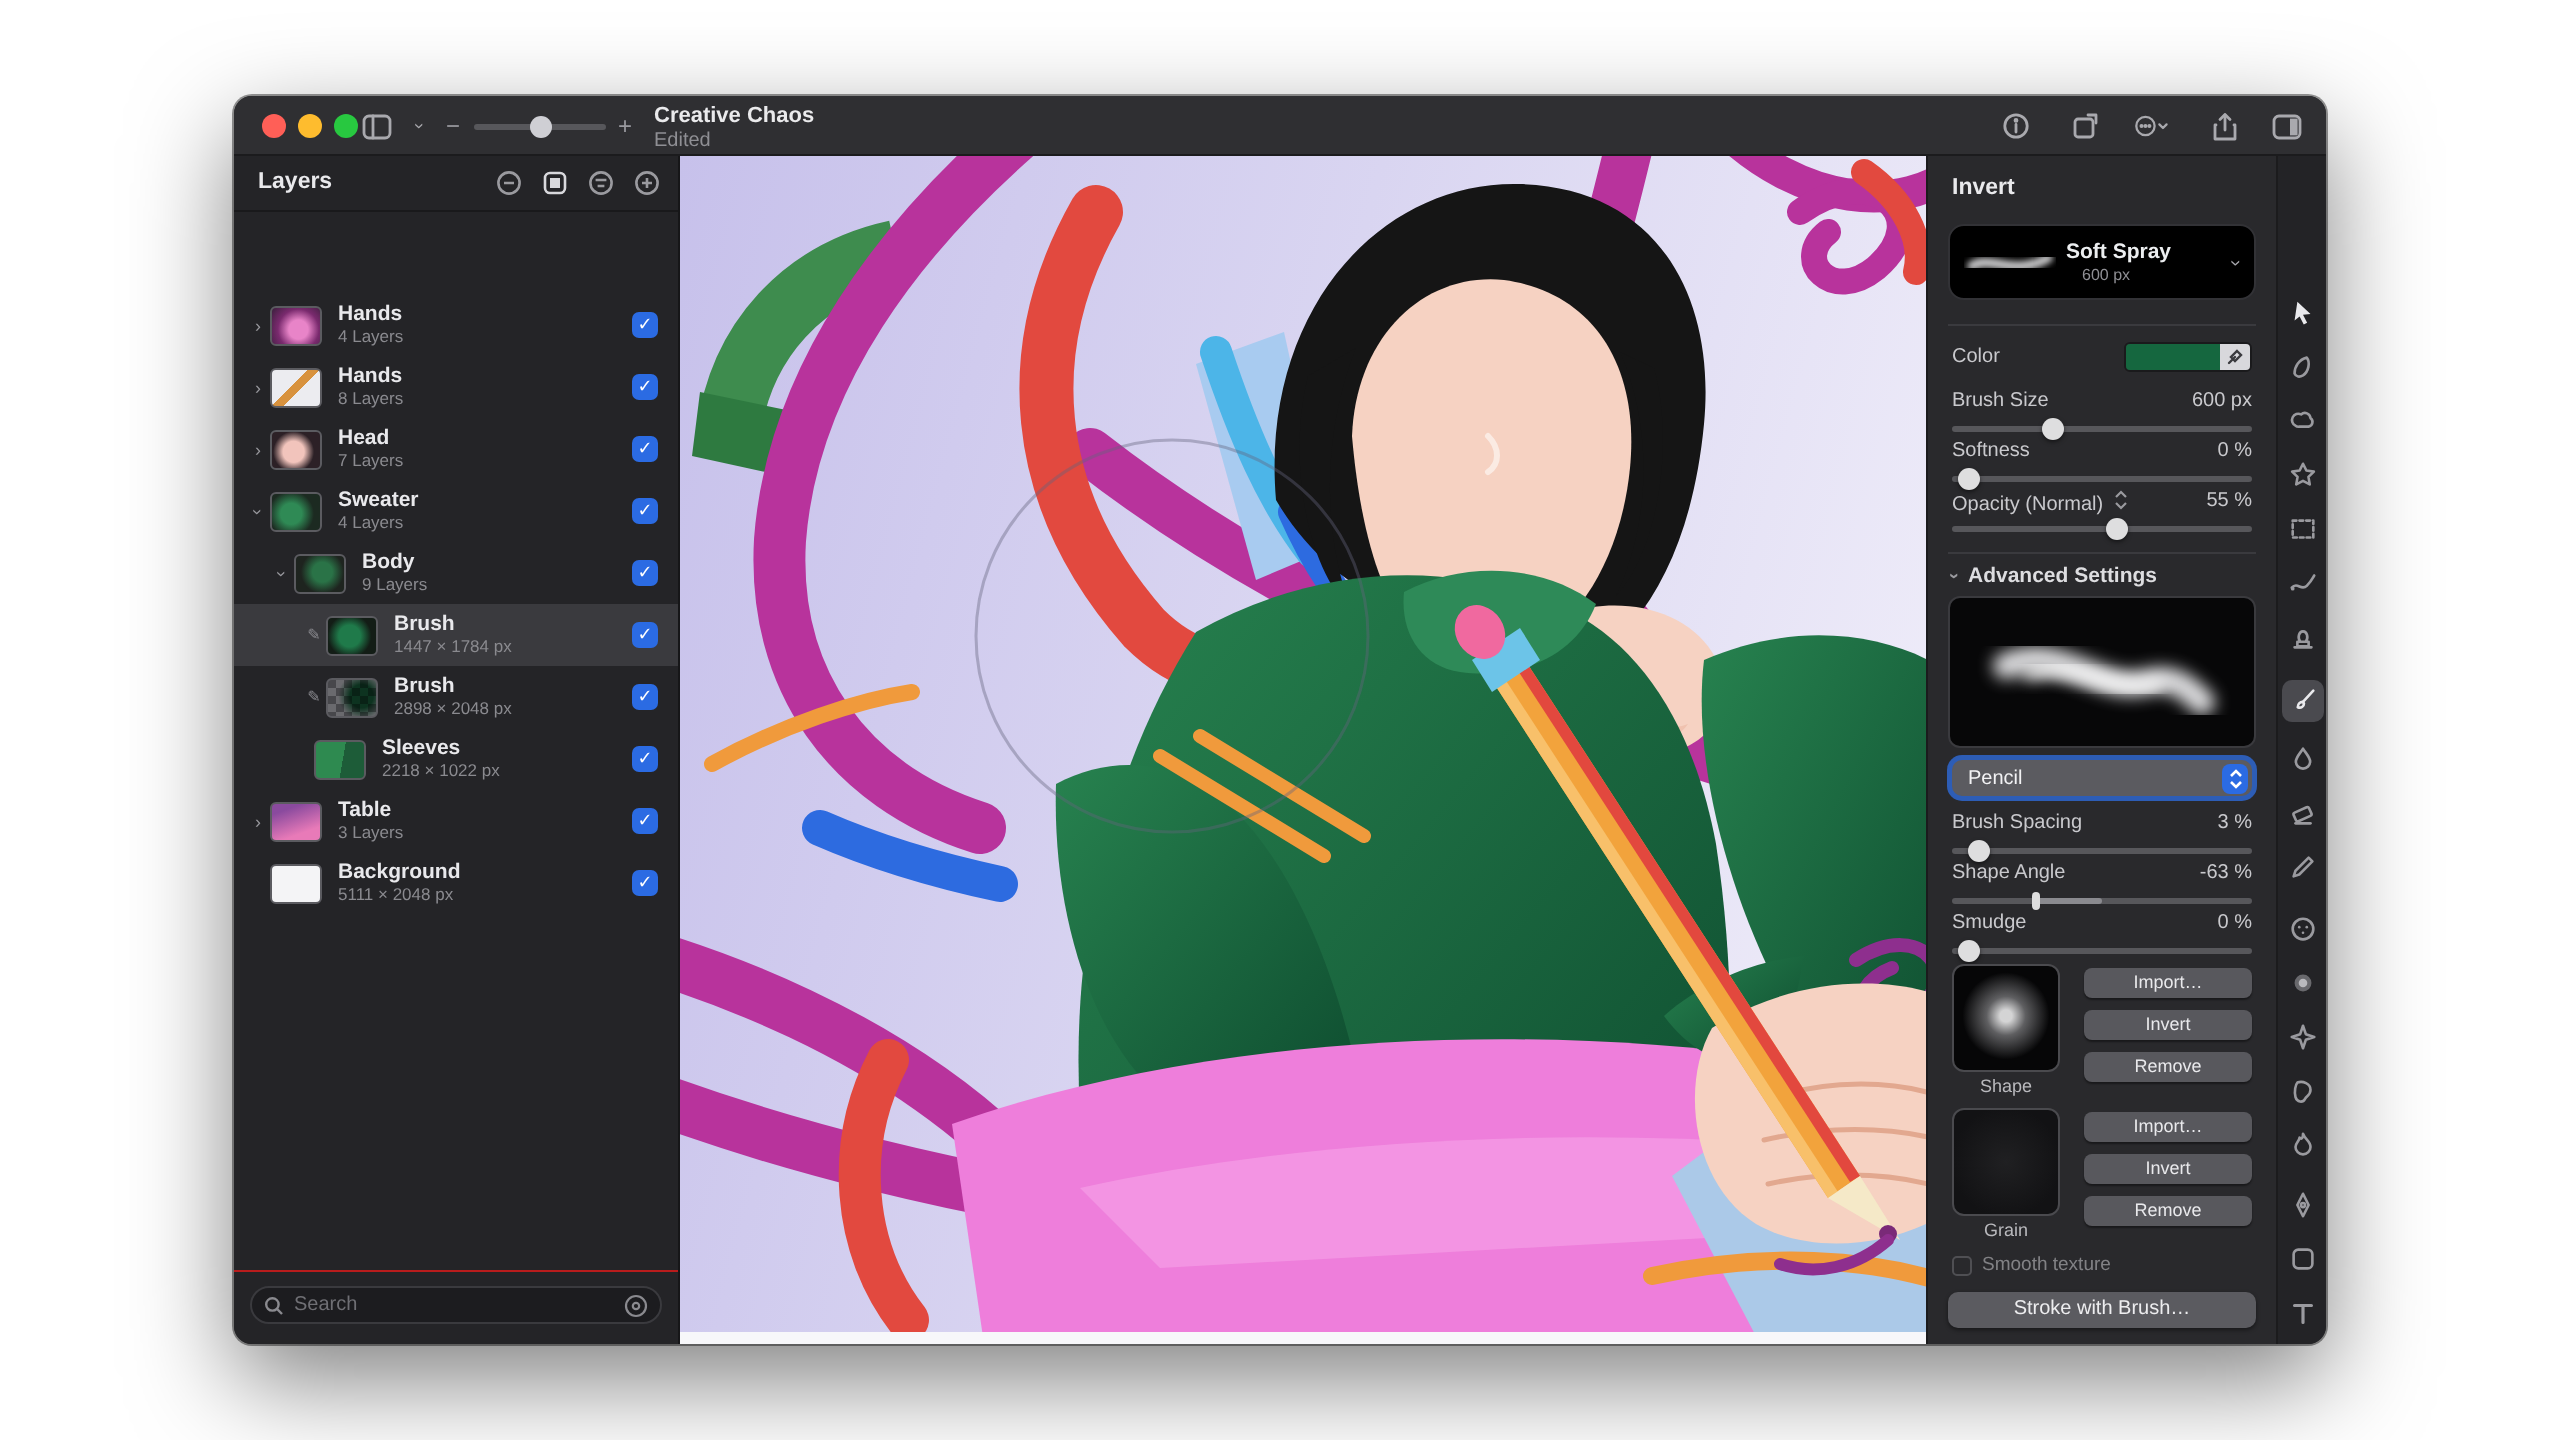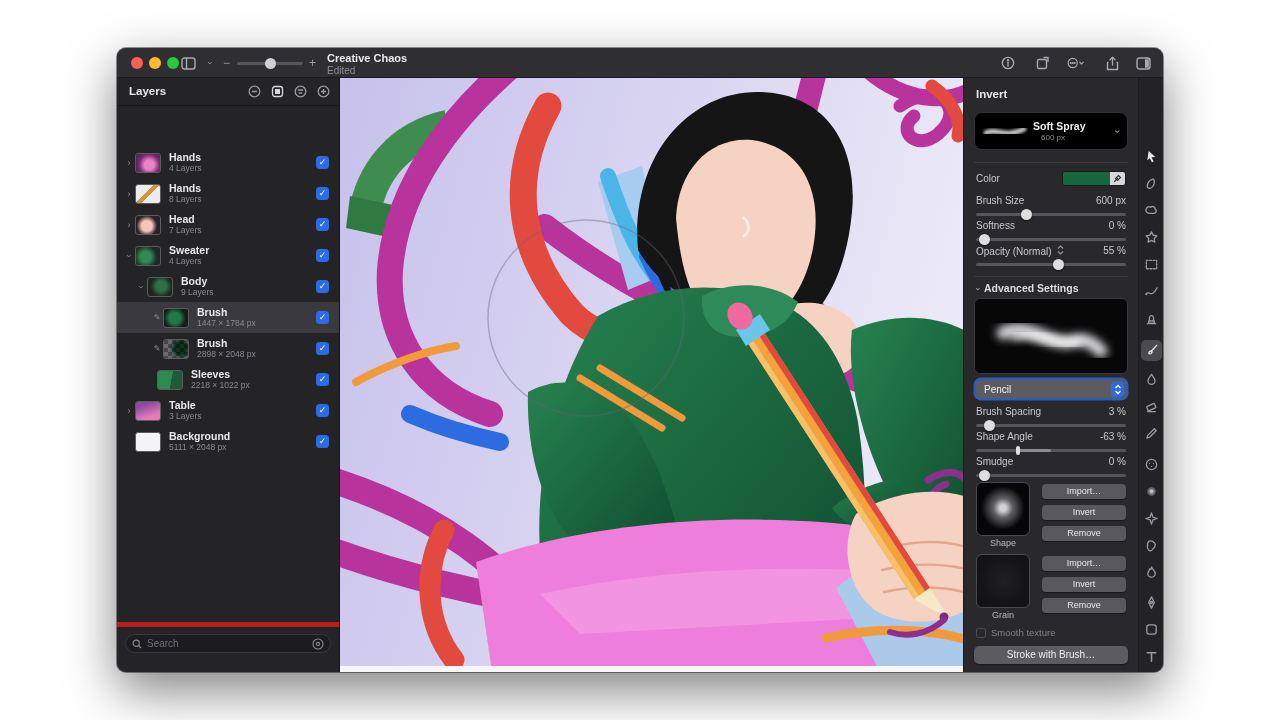--- a/index.html
+++ b/index.html
@@ -40,21 +40,21 @@
   .lrow.sel{background:#3a3a3e}
   .chev{width:12px;text-align:center;font-size:9px;color:#98989d;flex:0 0 12px}
   .chev.down{transform:rotate(90deg)}
   .clipglyph{width:12px;text-align:center;font-size:8px;color:#8a8a8f;flex:0 0 12px}
   .lthumb{width:26px;height:20px;border:1px solid #5b5b60;border-radius:3px;flex:0 0 26px;overflow:hidden}
   .ltext{margin-left:8px;line-height:1.1}
   .lname{font-size:10.5px;font-weight:bold;color:#e9e9ec}
   .lmeta{font-size:8.5px;color:#8a8a8f;margin-top:1px}
   .lcheck{position:absolute;right:10px;top:9px;width:13px;height:13px;background:#2b6be3;border-radius:3.5px;
     color:#fff;font-size:9px;line-height:13px;text-align:center}
-  .sb-foot{position:absolute;left:0;right:0;bottom:16px;height:34px;border-top:5px solid #b91c1c}
+  .sb-foot{position:absolute;left:0;right:0;bottom:3px;height:34px;border-top:1px solid #b91c1c}
   .searchbox{position:absolute;left:8px;right:8px;top:7px;height:19px;background:#1c1c1f;border:1px solid #3a3a3e;
     border-radius:10px;display:flex;align-items:center;padding:0 6px;gap:5px}
   .searchbox .ph{font-size:10px;color:#6f6f74;flex:1}
   
   .canvas{position:absolute;left:223px;top:30px;width:623px;bottom:0;overflow:hidden;
     background:linear-gradient(105deg,#c7c1eb 0%,#d9d5f1 45%,#f2f0fa 100%)}
   .canvas svg{position:absolute;inset:0}
   
   .paint{position:absolute;left:846px;top:30px;width:175px;bottom:0;background:#29292c;border-left:1px solid #1b1b1d}
   .p-title{position:absolute;left:12px;top:10px;font-size:11.5px;font-weight:bold;color:#e9e9ec}

